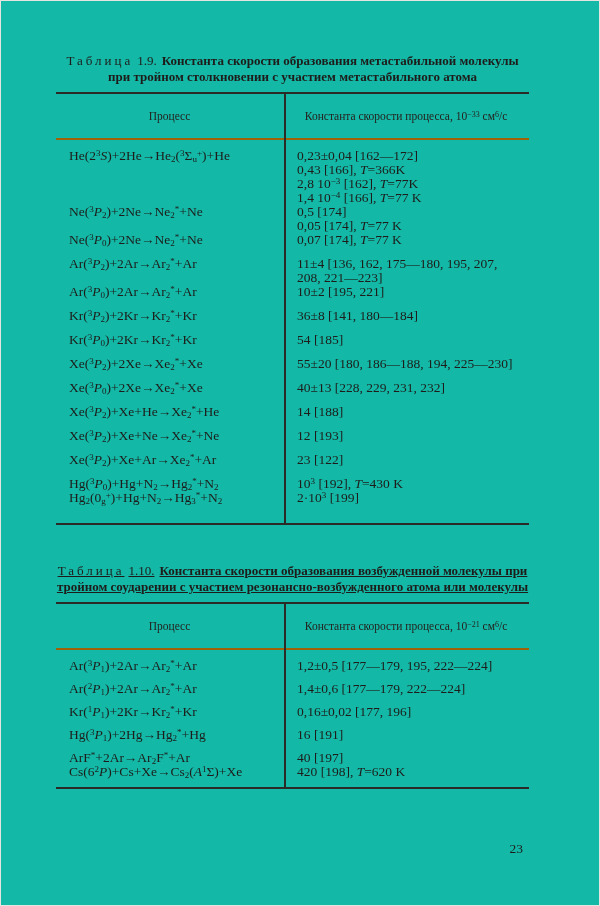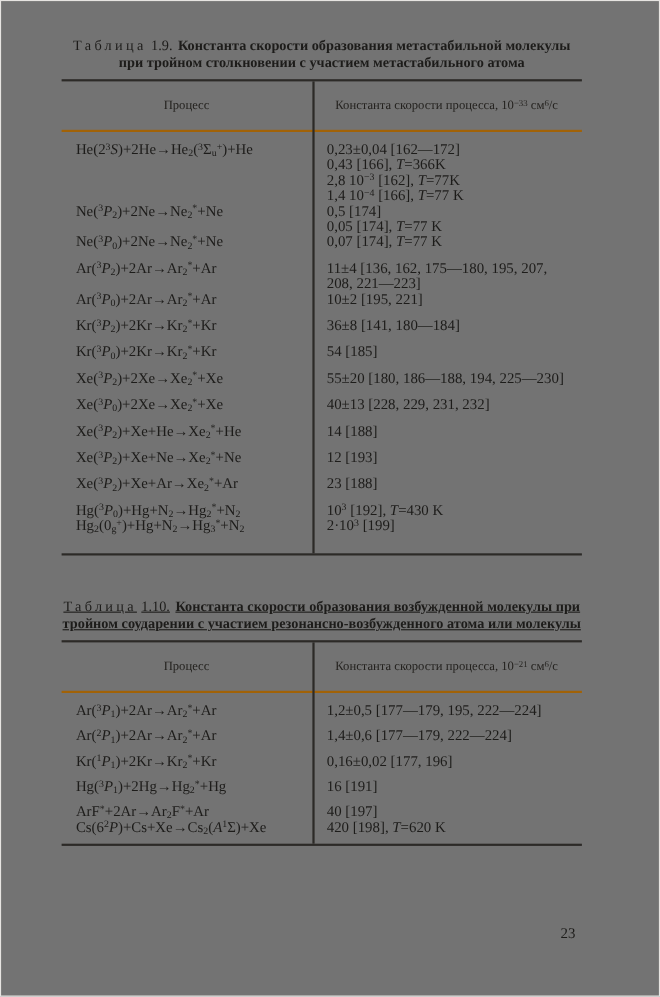--- a/index.html
+++ b/index.html
@@ -1,21 +1,21 @@
 <!DOCTYPE html>
 <html><head>
 <meta charset="utf-8">
 <style>
   html,body{margin:0;padding:0;background:#ffffff;}
   .page{
     position:relative;
     width:600px;height:906px;
     box-sizing:border-box;
-    padding:32px 70px 0 55px;
-    background:#737373;
+    padding:52px 70px 0 55px;
+    background:#14b8a6;
     border:1px solid #e6e4e1;
     color:#1d1c1a;
     font-family:"Liberation Serif","DejaVu Serif",serif;
     overflow:hidden;
   }
   
   .caption{margin:0 0 7px 0;font-size:13px;line-height:16px;text-align:center;font-weight:bold;}
   .cap-word{font-weight:normal;letter-spacing:3px;}
   .cap-num{font-weight:normal;margin:0 5px 0 4px;}
   .caption-2{margin-top:38px;text-decoration:underline;}
@@ -128,21 +128,21 @@
         </div>
         <div class="row">
           <div class="cell proc">Xe(<sup>3</sup><i>P</i><sub>2</sub>)+Xe+Ne→Xe<sub>2</sub><sup>*</sup>+Ne</div>
           <div class="cell konst">
             <div class="cline">12 [193]</div>
           </div>
         </div>
         <div class="row">
           <div class="cell proc">Xe(<sup>3</sup><i>P</i><sub>2</sub>)+Xe+Ar→Xe<sub>2</sub><sup>*</sup>+Ar</div>
           <div class="cell konst">
-            <div class="cline">23 [188]</div>
+            <div class="cline">23 [122]</div>
           </div>
         </div>
         <div class="row">
           <div class="cell proc">Hg(<sup>3</sup><i>P</i><sub>0</sub>)+Hg+N<sub>2</sub>→Hg<sub>2</sub><sup>*</sup>+N<sub>2</sub></div>
           <div class="cell konst">
             <div class="cline">10<sup>3</sup> [192], <i>T</i>=430 K</div>
           </div>
         </div>
         <div class="row">
           <div class="cell proc">Hg<sub>2</sub>(0<sub>g</sub><sup>+</sup>)+Hg+N<sub>2</sub>→Hg<sub>3</sub><sup>*</sup>+N<sub>2</sub></div>

